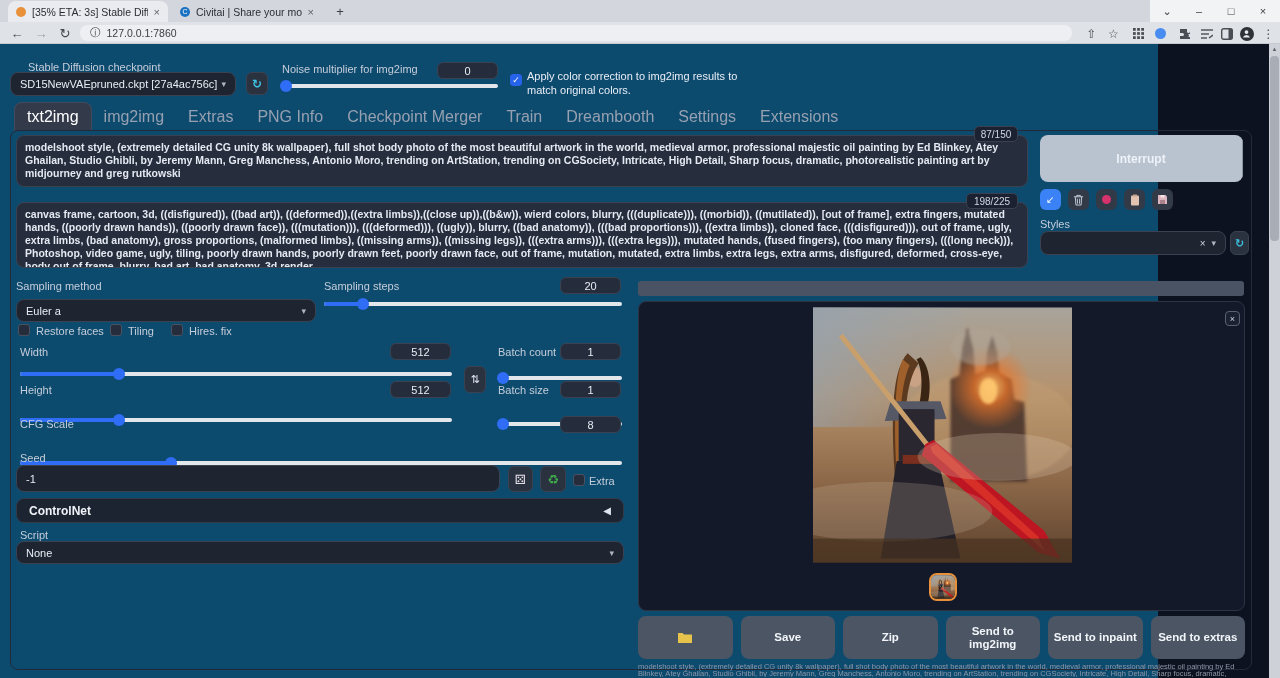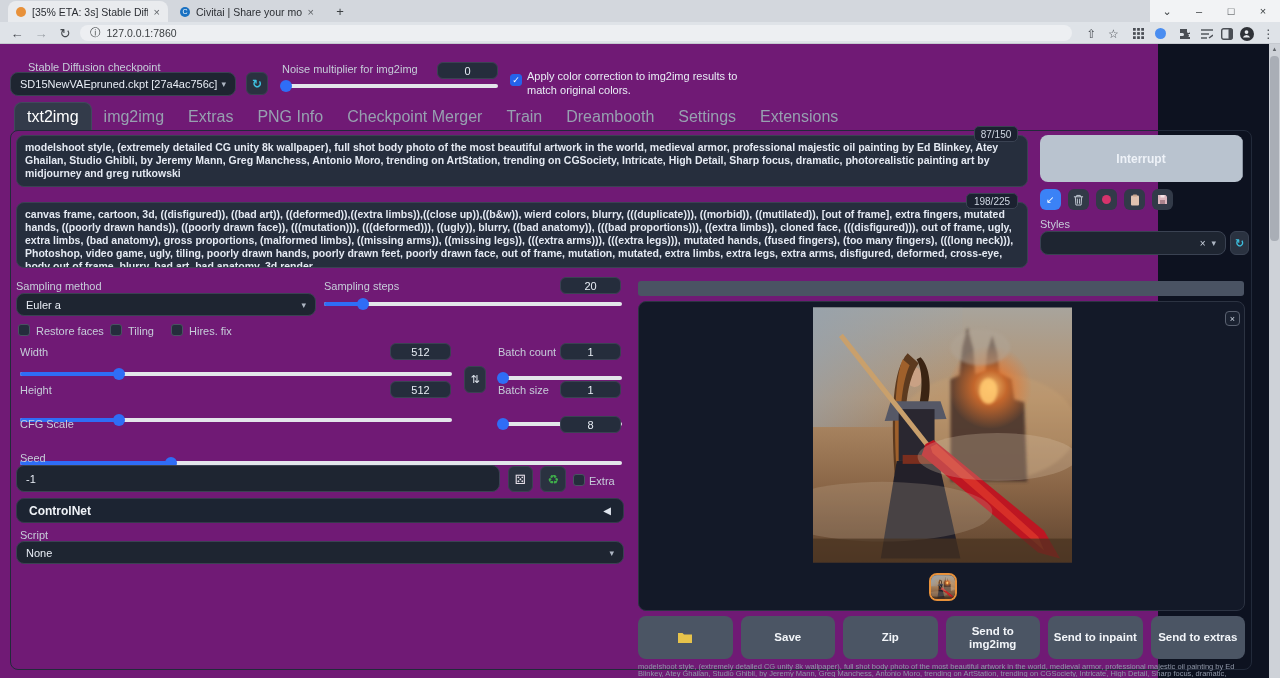--- a/index.html
+++ b/index.html
@@ -19,21 +19,21 @@
   .wctl{position:absolute;top:0;height:22px;width:30px;display:flex;align-items:center;justify-content:center;color:#3c4043;font-size:11px;}
   .toolbar{position:absolute;left:0;top:22px;width:1280px;height:22px;background:#dfe3e8;border-bottom:1px solid #c6cad0;}
   .navic{position:absolute;top:2px;width:18px;height:18px;display:flex;align-items:center;justify-content:center;color:#45494e;font-size:13px;}
   .navic.dim{color:#9aa0a6;}
   .urlbar{position:absolute;left:80px;top:3px;width:992px;height:16px;background:#edeff2;border-radius:9px;display:flex;align-items:center;gap:6px;padding:0 10px;font-size:10.5px;color:#3c4043;}
   .ric{position:absolute;top:3px;width:17px;height:17px;display:flex;align-items:center;justify-content:center;color:#4a4e54;font-size:12px;}
   .bluedot{width:11px;height:11px;border-radius:50%;background:#4a8df0;}
   .avatar{width:14px;height:14px;border-radius:50%;background:#2f3237;display:flex;align-items:center;justify-content:center;}
 
   
-  .page{position:absolute;left:0;top:44px;width:1158px;height:634px;background:#701a75;color:#dfe5ee;}
+  .page{position:absolute;left:0;top:44px;width:1158px;height:634px;background:#0c4a6e;color:#dfe5ee;}
   .scrollbar{position:absolute;right:0;top:44px;width:11px;height:634px;background:#ced2d8;}
   .scrollbar .arr{position:absolute;top:0;left:0;width:11px;height:10px;color:#5f6368;font-size:6px;text-align:center;line-height:10px;}
   .scrollbar .thumb{position:absolute;top:12px;left:1px;width:9px;height:185px;background:#a9aeb6;border-radius:4px;}
 
   .lbl{font-size:11px;color:#c6cdd9;}
   .panel-border{position:absolute;left:10px;top:86px;width:1242px;height:540px;border:1px solid #222a3a;border-radius:8px;}
   .dd{background:#1e2531;border:1px solid #3a4252;border-radius:8px;display:flex;align-items:center;justify-content:space-between;padding:0 9px;font-size:11px;color:#e8edf5;}
   .dd .caret{color:#aeb6c4;font-size:9px;}
   .numbox{background:#252d3c;border:1px solid #3a4252;border-radius:6px;display:flex;align-items:center;justify-content:center;font-size:11px;color:#e8edf5;}
   .sbtn{background:#2a3240;border:1px solid #3a4252;border-radius:6px;display:flex;align-items:center;justify-content:center;color:#dfe5ee;}
@@ -281,21 +281,21 @@
     <span style="display:flex;align-items:center;gap:6px;">
       <span style="color:#cfd6e2;font-size:10px;">×</span>
       <span class="caret">▾</span>
     </span>
   </div>
   <div class="abs sbtn" style="left:1230px;top:187px;width:19px;height:24px;">
     <span class="teal" style="font-size:11px;">↻</span>
   </div>
 
   <div class="abs lbl" style="left:16px;top:236px;">Sampling method</div>
-  <div class="abs dd" style="left:16px;top:249px;width:300px;height:23px;gap:20px;">
+  <div class="abs dd" style="left:16px;top:255px;width:300px;height:23px;gap:20px;">
     <span>Euler a</span>
     <span class="caret">▾</span>
   </div>
   <div class="abs lbl" style="left:324px;top:236px;">Sampling steps</div>
   <div class="abs numbox" style="left:560px;top:233px;width:61px;height:17px;">20</div>
   <div class="abs slider" style="left:324px;top:254px;width:298px;">
     <span class="fill" style="width:13%;"></span>
       <span class="knob" style="left:13%;"></span>
   </div>
 

